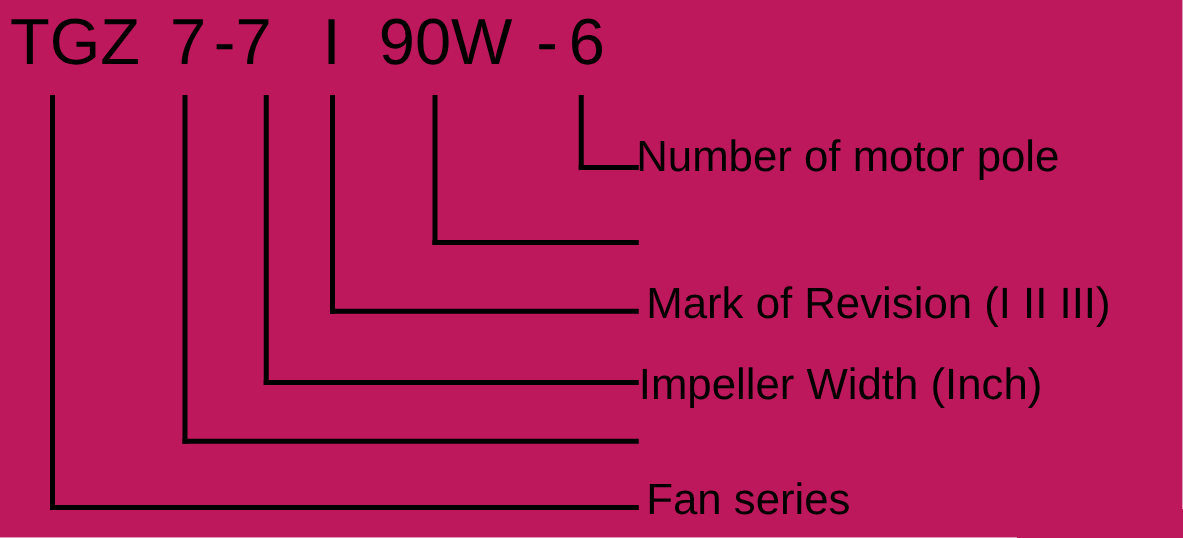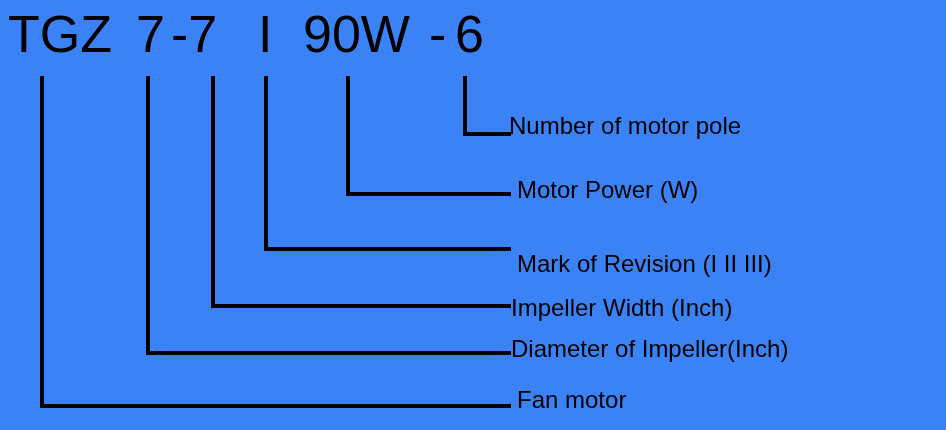--- a/index.html
+++ b/index.html
@@ -4,21 +4,21 @@
 <style>
   html, body {
     margin: 0;
     padding: 0;
     background: #ffffff;
   }
   .stage {
     position: relative;
     width: 946px;
     height: 430px;
-    background: #3b82f6;
+    background: #be185d;
     overflow: hidden;
     font-family: "Liberation Sans", sans-serif;
     color: #000000;
   }
   
   .tok {
     position: absolute;
     top: 8px;
     font-size: 52px;
     line-height: 52px;
@@ -43,28 +43,28 @@
   .conn-power    { left: 346px; top: 76px; width: 161px; height: 116px; }
   .conn-revision { left: 264px; top: 76px; width: 243px; height: 171px; }
   .conn-width    { left: 211px; top: 76px; width: 296px; height: 228px; }
   .conn-diameter { left: 146px; top: 76px; width: 361px; height: 275px; }
   .conn-series   { left: 40px;  top: 76px; width: 467px; height: 328px; }
 
   
   .lbl {
     position: absolute;
     left: 512px;
-    font-size: 24px;
+    font-size: 35px;
     line-height: 40px;
     white-space: pre;
     color: #000;
   }
   .lbl-pole     { top: 106px; left: 509px; }
   .lbl-power    { top: 170px; left: 517px; }
-  .lbl-revision { top: 244px; left: 517px; }
+  .lbl-revision { top: 223px; left: 517px; }
   .lbl-width    { top: 288px; left: 511px; }
   .lbl-diameter { top: 329px; left: 511px; }
   .lbl-series   { top: 380px; left: 517px; }
 </style>
 </head>
 <body>
 
 <div class="stage">
 
   <span class="tok tok-series">TGZ</span>
@@ -76,19 +76,17 @@
   <span class="tok tok-pole">6</span>
 
   <div class="conn conn-pole"></div>
   <div class="conn conn-power"></div>
   <div class="conn conn-revision"></div>
   <div class="conn conn-width"></div>
   <div class="conn conn-diameter"></div>
   <div class="conn conn-series"></div>
 
   <div class="lbl lbl-pole">Number of motor pole</div>
-  <div class="lbl lbl-power">Motor Power (W)</div>
   <div class="lbl lbl-revision">Mark of Revision (I II III)</div>
   <div class="lbl lbl-width">Impeller Width (Inch)</div>
-  <div class="lbl lbl-diameter">Diameter of Impeller(Inch)</div>
-  <div class="lbl lbl-series">Fan motor</div>
+  <div class="lbl lbl-series">Fan series</div>
 
 </div>
 
 </body></html>

